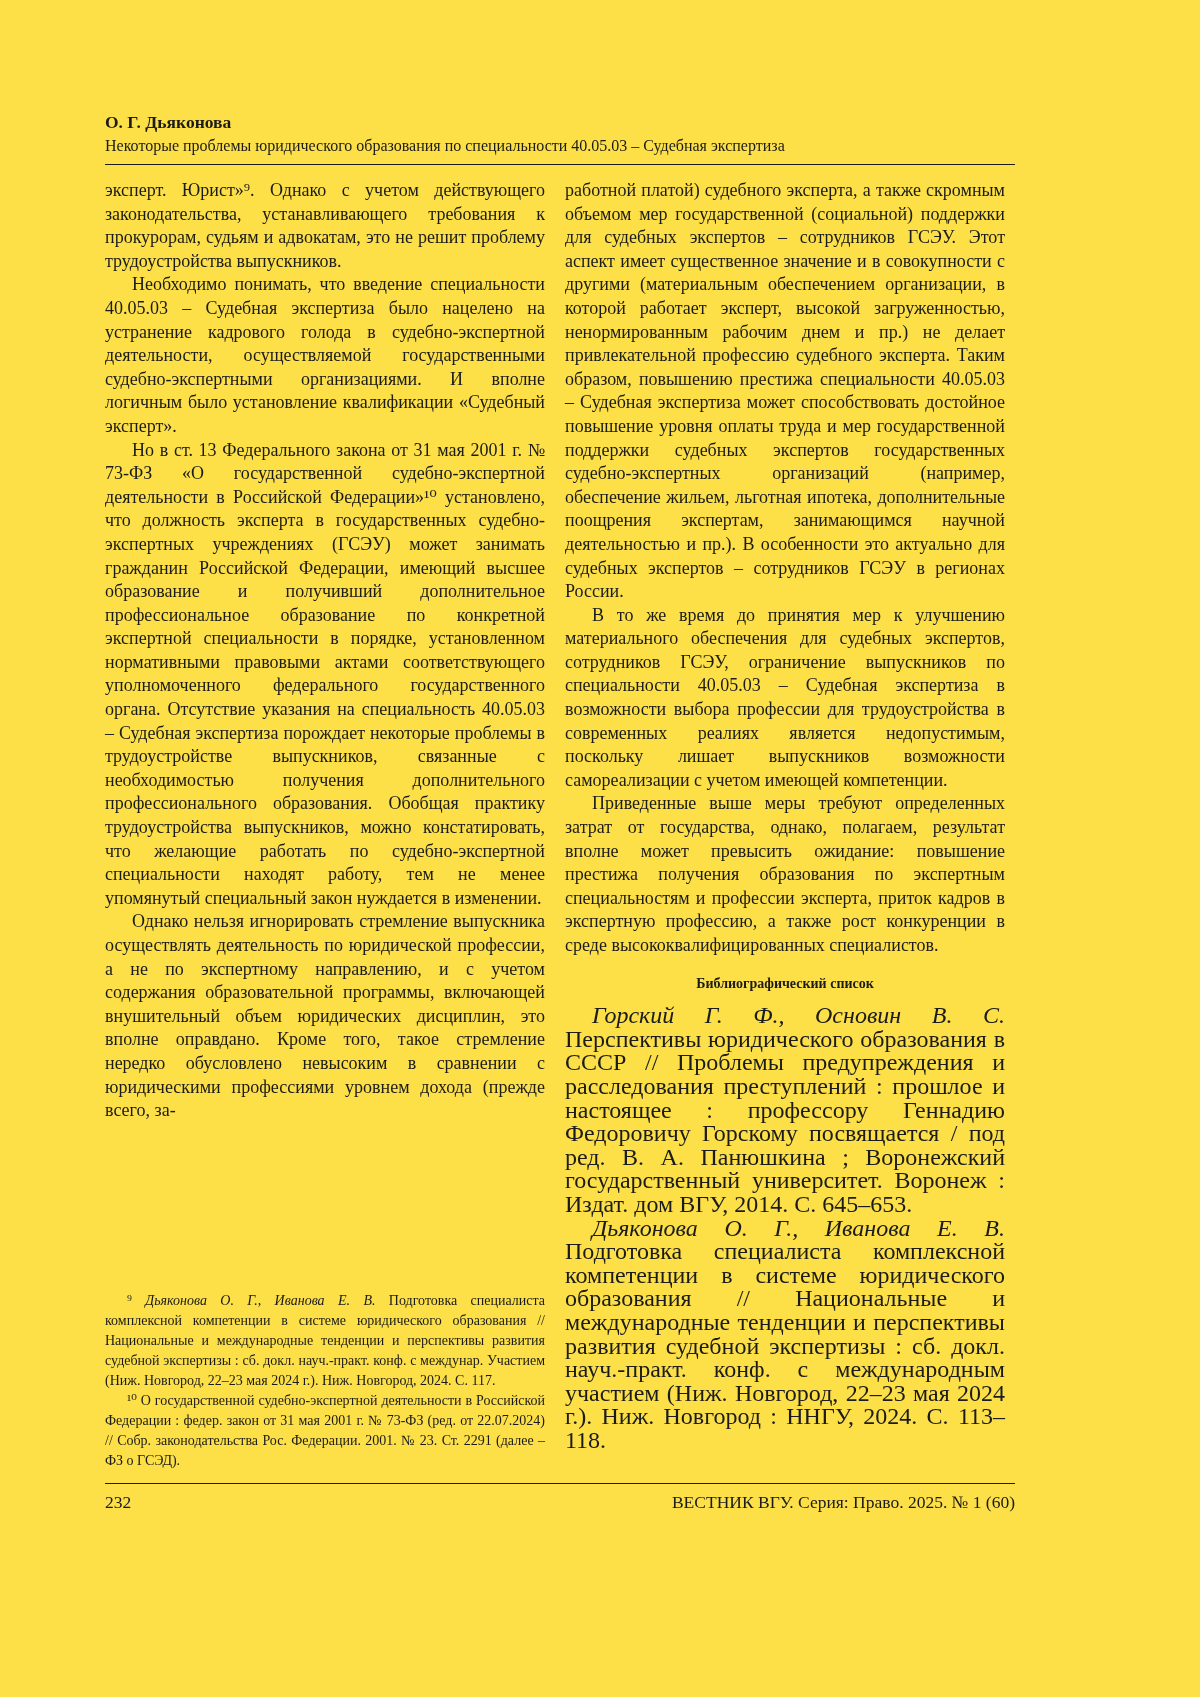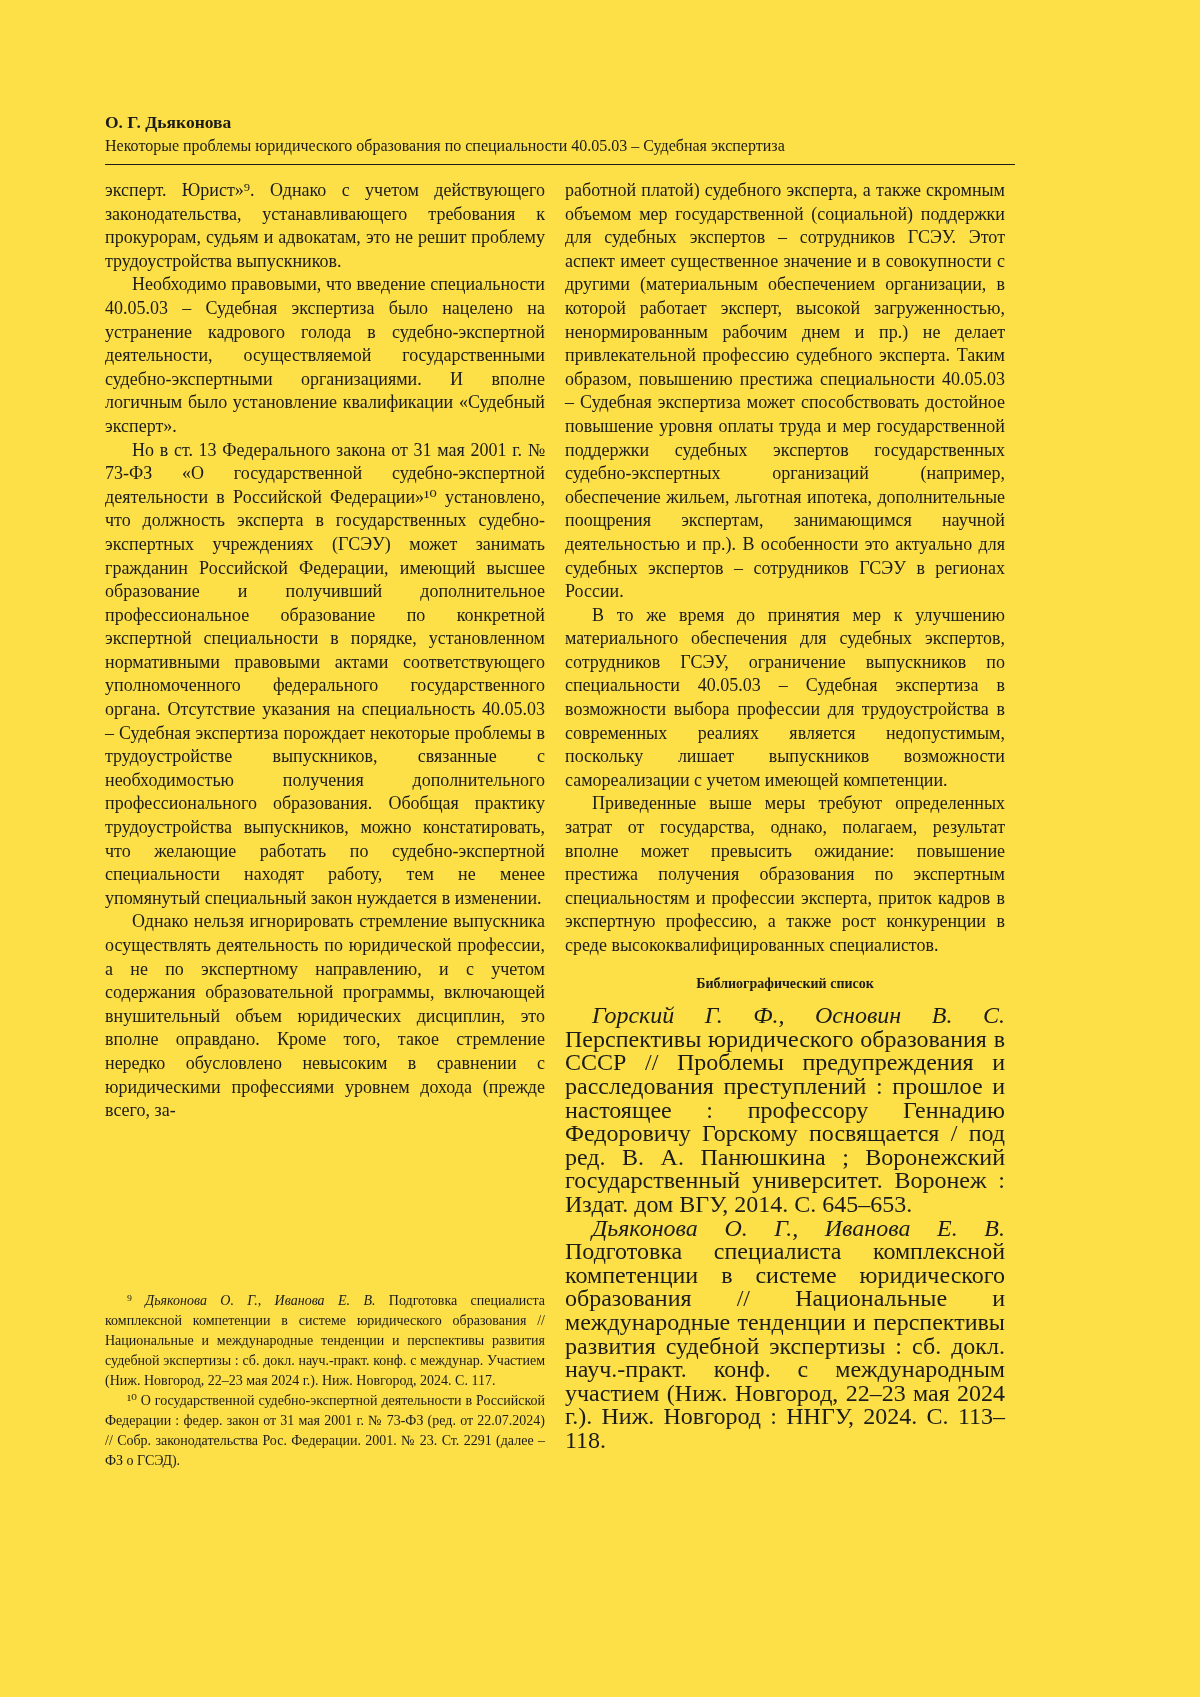--- a/index.html
+++ b/index.html
@@ -107,21 +107,21 @@
   <div class="running-head">
     <div class="running-author">О. Г. Дьяконова</div>
     <div class="running-title">Некоторые проблемы юридического образования по специальности 40.05.03 – Судебная экспертиза</div>
     <hr class="header-rule">
   </div>
 
   <div class="columns">
 
     <div class="col">
       <p class="body-par noindent">эксперт. Юрист»⁹. Однако с учетом действующего законодательства, устанавливающего требования к прокурорам, судьям и адвокатам, это не решит проблему трудоустройства выпускников.</p>
-      <p class="body-par">Необходимо правовыми, что введение специальности 40.05.03 – Судебная экспертиза было нацелено на устранение кадрового голода в судебно-экспертной деятельности, осуществляемой государственными судебно-экспертными организациями. И вполне логичным было установление квалификации «Судебный эксперт».</p>
+      <p class="body-par">Необходимо понимать, что введение специальности 40.05.03 – Судебная экспертиза было нацелено на устранение кадрового голода в судебно-экспертной деятельности, осуществляемой государственными судебно-экспертными организациями. И вполне логичным было установление квалификации «Судебный эксперт».</p>
       <p class="body-par">Но в ст. 13 Федерального закона от 31 мая 2001 г. № 73-ФЗ «О государственной судебно-экспертной деятельности в Российской Федерации»¹⁰ установлено, что должность эксперта в государственных судебно-экспертных учреждениях (ГСЭУ) может занимать гражданин Российской Федерации, имеющий высшее образование и получивший дополнительное профессиональное образование по конкретной экспертной специальности в порядке, установленном нормативными правовыми актами соответствующего уполномоченного федерального государственного органа. Отсутствие указания на специальность 40.05.03 – Судебная экспертиза порождает некоторые проблемы в трудоустройстве выпускников, связанные с необходимостью получения дополнительного профессионального образования. Обобщая практику трудоустройства выпускников, можно констатировать, что желающие работать по судебно-экспертной специальности находят работу, тем не менее упомянутый специальный закон нуждается в изменении.</p>
       <p class="body-par">Однако нельзя игнорировать стремление выпускника осуществлять деятельность по юридической профессии, а не по экспертному направлению, и с учетом содержания образовательной программы, включающей внушительный объем юридических дисциплин, это вполне оправдано. Кроме того, такое стремление нередко обусловлено невысоким в сравнении с юридическими профессиями уровнем дохода (прежде всего, за-</p>
 
       <div class="footnotes">
         <p class="fn"><span class="fn-marker">⁹</span> <span class="fn-authors">Дьяконова О. Г., Иванова Е. В.</span> <span>Подготовка специалиста комплексной компетенции в системе юридического образования // Национальные и международные тенденции и перспективы развития судебной экспертизы : сб. докл. науч.-практ. конф. с междунар. Участием (Ниж. Новгород, 22–23 мая 2024 г.). Ниж. Новгород, 2024. С. 117.</span></p>
         <p class="fn"><span class="fn-marker">¹⁰</span> <span class="fn-authors"></span> <span>О государственной судебно-экспертной деятельности в Российской Федерации : федер. закон от 31 мая 2001 г. № 73-ФЗ (ред. от 22.07.2024) // Собр. законодательства Рос. Федерации. 2001. № 23. Ст. 2291 (далее – ФЗ о ГСЭД).</span></p>
       </div>
     </div>
 
     <div class="col">
@@ -130,14 +130,18 @@
       <p class="body-par">Приведенные выше меры требуют определенных затрат от государства, однако, полагаем, результат вполне может превысить ожидание: повышение престижа получения образования по экспертным специальностям и профессии эксперта, приток кадров в экспертную профессию, а также рост конкуренции в среде высококвалифицированных специалистов.</p>
 
       <h2 class="bib-heading">Библиографический список</h2>
 
       <p class="bib-entry"><span class="bib-authors">Горский Г. Ф., Основин В. С.</span> <span>Перспективы юридического образования в СССР // Проблемы предупреждения и расследования преступлений : прошлое и настоящее : профессору Геннадию Федоровичу Горскому посвящается / под ред. В. А. Панюшкина ; Воронежский государственный университет. Воронеж : Издат. дом ВГУ, 2014. С. 645–653.</span></p>
       <p class="bib-entry"><span class="bib-authors">Дьяконова О. Г., Иванова Е. В.</span> <span>Подготовка специалиста комплексной компетенции в системе юридического образования // Национальные и международные тенденции и перспективы развития судебной экспертизы : сб. докл. науч.-практ. конф. с международным участием (Ниж. Новгород, 22–23 мая 2024 г.). Ниж. Новгород : ННГУ, 2024. С. 113–118.</span></p>
     </div>
 
   </div>
 
+  <div class="page-footer">
+    <span>232</span>
+    <span>ВЕСТНИК ВГУ. Серия: Право. 2025. № 1 (60)</span>
+  </div>
 
 </div>
 
 </body></html>

